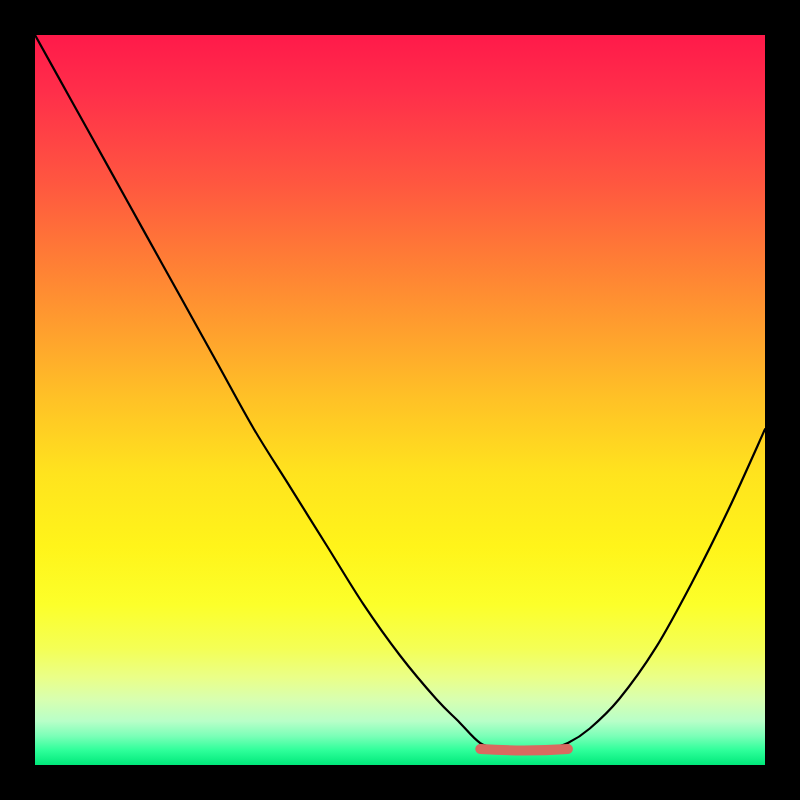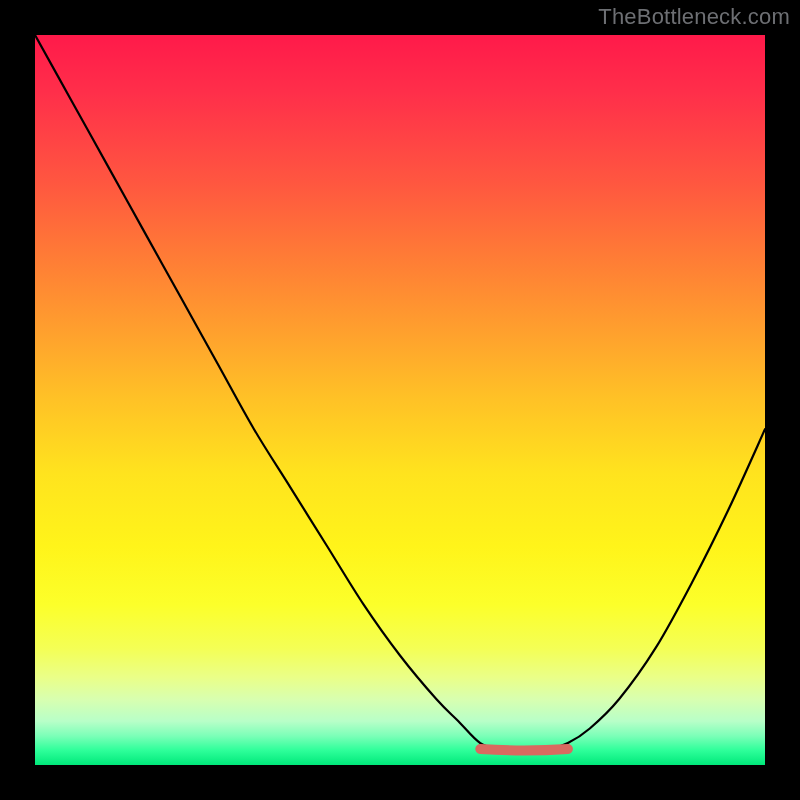--- a/index.html
+++ b/index.html
@@ -71,14 +71,13 @@
 
   <div class="plot-area">
     <div class="gradient"></div>
 
     <svg class="curve-svg" viewBox="0 0 730 730" preserveAspectRatio="none">
       <path id="curve-path" fill="none" stroke="#000000" stroke-width="2.2" stroke-linecap="round" stroke-linejoin="round" d="M 0.00 0.00 C 6.08 10.95, 24.33 43.80, 36.50 65.70 C 48.67 87.60, 60.83 109.50, 73.00 131.40 C 85.17 153.30, 97.33 175.20, 109.50 197.10 C 121.67 219.00, 133.83 240.90, 146.00 262.80 C 158.17 284.70, 170.33 306.60, 182.50 328.50 C 194.67 350.40, 206.83 373.52, 219.00 394.20 C 231.17 414.88, 243.33 433.13, 255.50 452.60 C 267.67 472.07, 279.83 491.53, 292.00 511.00 C 304.17 530.47, 316.33 551.15, 328.50 569.40 C 340.67 587.65, 352.83 604.68, 365.00 620.50 C 377.17 636.32, 391.77 653.35, 401.50 664.30 C 411.23 675.25, 416.10 678.90, 423.40 686.20 C 430.70 693.50, 438.00 703.23, 445.30 708.10 C 452.60 712.97, 459.90 714.18, 467.20 715.40 C 474.50 716.62, 481.80 715.40, 489.10 715.40 C 496.40 715.40, 503.70 716.62, 511.00 715.40 C 518.30 714.18, 525.60 711.75, 532.90 708.10 C 540.20 704.45, 546.28 700.80, 554.80 693.50 C 563.32 686.20, 573.05 677.68, 584.00 664.30 C 594.95 650.92, 608.33 632.67, 620.50 613.20 C 632.67 593.73, 644.83 570.62, 657.00 547.50 C 669.17 524.38, 681.33 500.05, 693.50 474.50 C 705.67 448.95, 723.92 407.58, 730.00 394.20"></path>
       <path id="flat-path" fill="none" stroke="#d96a60" stroke-width="10" stroke-linecap="round" d="M 445.30 713.94 Q 489.10 716.94 532.90 713.94"></path>
     </svg>
   </div>
 
-  <div class="watermark">TheBottleneck.com</div>
 </div>
 
 </body></html>

